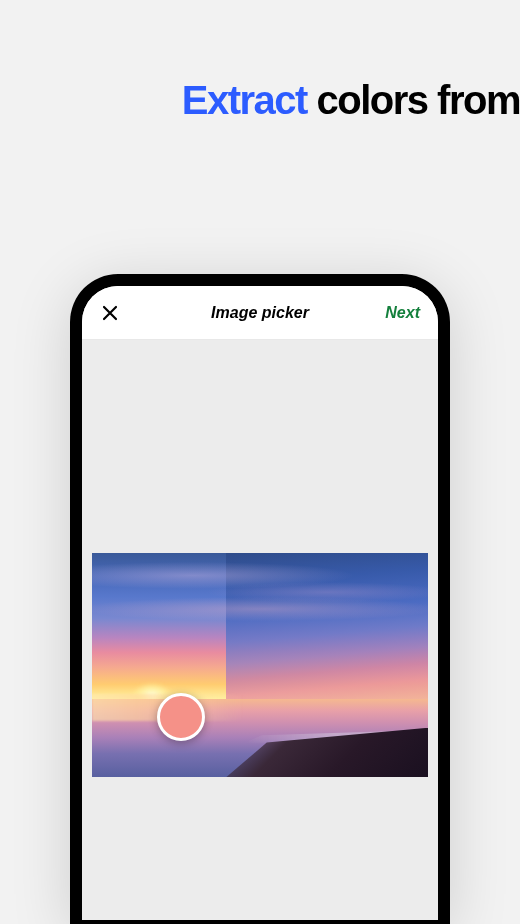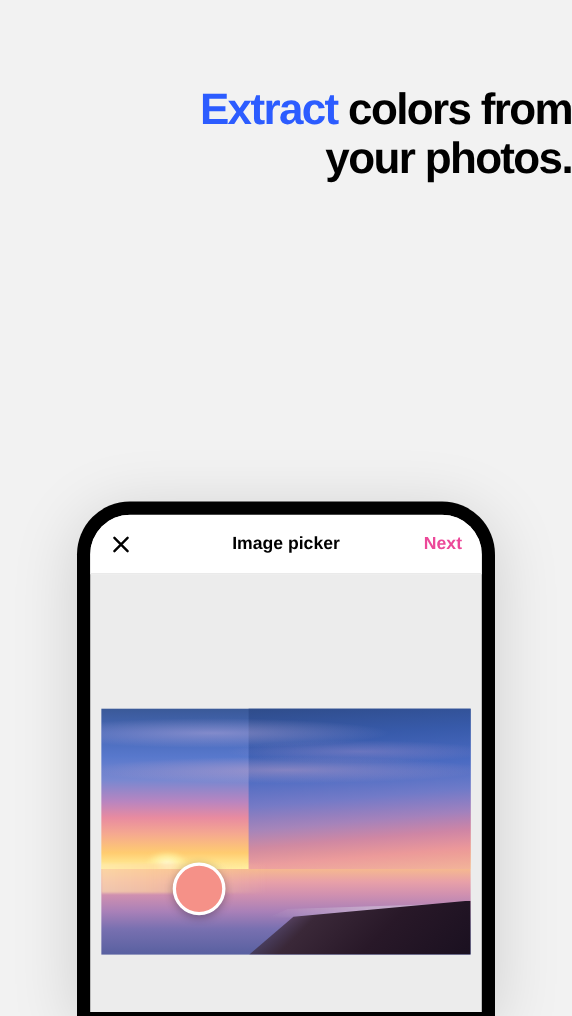--- a/index.html
+++ b/index.html
@@ -30,25 +30,26 @@
     .promo-headline .highlight {
       color: #2c5cff;
     }
     
     .phone-frame {
       position: absolute;
       bottom: 0;
       left: 50%;
       transform: translateX(-50%);
       width: 380px;
-      height: 468px;
+      height: 650px;
       background: #000;
       border-radius: 48px 48px 0 0;
       padding: 12px 12px 4px 12px;
       box-shadow: 0 10px 60px rgba(0,0,0,0.15);
+      font-style: italic;
     }
     
     .phone-screen {
       width: 100%;
       height: 100%;
       background: #ececec;
       border-radius: 36px 36px 0 0;
       overflow: hidden;
       display: flex;
       flex-direction: column;
@@ -83,21 +84,21 @@
       font-weight: 600;
       color: #000;
       position: absolute;
       left: 50%;
       transform: translateX(-50%);
     }
     
     .next-button {
       font-size: 16px;
       font-weight: 600;
-      color: #ec4899;
+      color: #15803d;
       cursor: pointer;
     }
     
     .image-area {
       flex: 1;
       display: flex;
       align-items: center;
       justify-content: center;
       padding: 10px;
     }
@@ -246,21 +247,20 @@
       border: 3px solid #fff;
       box-shadow: 0 2px 8px rgba(0,0,0,0.3);
       cursor: pointer;
     }
   </style>
 </head>
 <body>
 
 <div class="promo-headline">
   <span class="highlight">Extract</span><span> colors from</span><br>
-  <span>your photos.</span>
 </div>
 
 <div class="phone-frame">
   <div class="phone-screen">
 
     <div class="nav-bar">
       <div class="close-icon">
         <svg viewBox="0 0 16 16">
           <path d="M2 2 L14 14 M14 2 L2 14" stroke="#000" stroke-width="2.2" stroke-linecap="round" fill="none"></path>
         </svg>

